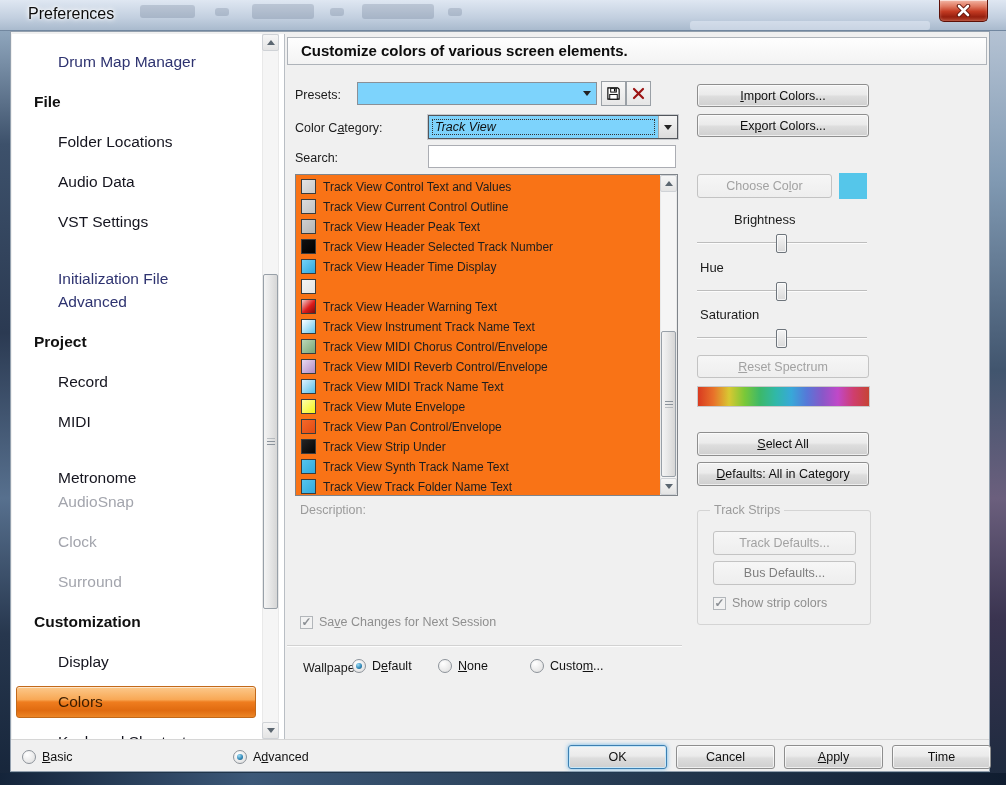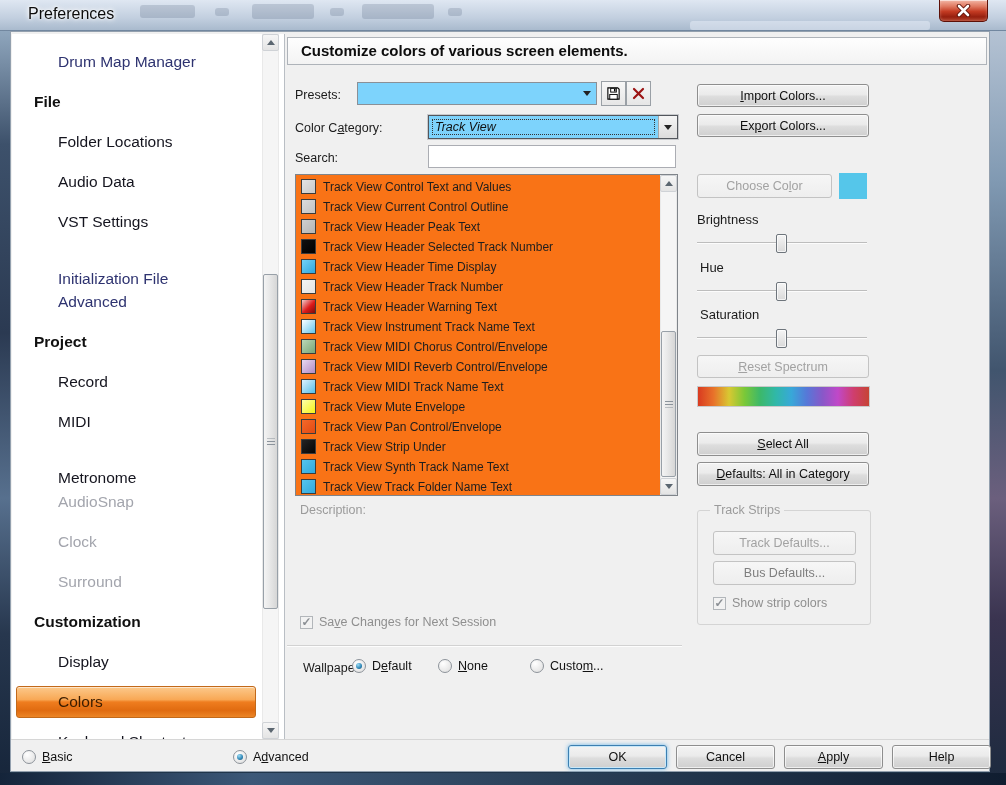--- a/index.html
+++ b/index.html
@@ -275,21 +275,20 @@
           <div class="color-row">
     <span class="swatch" style="background: linear-gradient(135deg, rgb(17, 17, 17), rgb(0, 0, 0));"></span>
     <span class="row-label">Track View Header Selected Track Number</span>
   </div>
           <div class="color-row">
     <span class="swatch" style="background: linear-gradient(135deg, rgb(116, 210, 246), rgb(46, 166, 222));"></span>
     <span class="row-label">Track View Header Time Display</span>
   </div>
           <div class="color-row">
     <span class="swatch" style="background: linear-gradient(135deg, rgb(244, 244, 244), rgb(227, 227, 227));"></span>
-    <span class="row-label">Track View Header Track Number</span>
   </div>
           <div class="color-row">
     <span class="swatch" style="background: linear-gradient(135deg, rgb(239, 207, 207), rgb(221, 26, 26) 55%, rgb(124, 10, 10));"></span>
     <span class="row-label">Track View Header Warning Text</span>
   </div>
           <div class="color-row">
     <span class="swatch" style="background: linear-gradient(135deg, rgb(255, 255, 255), rgb(98, 197, 238));"></span>
     <span class="row-label">Track View Instrument Track Name Text</span>
   </div>
           <div class="color-row">
@@ -362,21 +361,21 @@
       <span class="circle"></span>
       <span class="r-label">Custo<u>m</u>...</span>
     </div>
 
     <div class="btn" style="left:687px;top:53px;width:172px;height:23px;"><u>I</u>mport Colors...</div>
     <div class="btn" style="left:687px;top:83px;width:172px;height:23px;">Ex<u>p</u>ort Colors...</div>
 
     <div class="btn disabled" style="left:687px;top:143px;width:135px;height:24px;">Choose Co<u>l</u>or</div>
     <div style="position: absolute; left: 829px; top: 142px; width: 28px; height: 26px; background: rgb(85, 198, 234);"></div>
 
-    <div class="flabel" style="left:687px;top:181px;font-size:13px;">Brightness</div>
+    <div class="flabel" style="left:724px;top:181px;font-size:13px;">Brightness</div>
     <div>
       <div class="slider-track" style="left:687px;top:211px;width:170px;"></div>
       <div class="slider-thumb" style="left:766px;top:203px;"></div>
     </div>
 
     <div class="flabel" style="left:690px;top:229px;font-size:13px;">Hue</div>
     <div>
       <div class="slider-track" style="left:687px;top:259px;width:170px;"></div>
       <div class="slider-thumb" style="left:766px;top:251px;"></div>
     </div>
@@ -410,17 +409,17 @@
         <span class="circle"></span>
         <span class="r-label"><u>B</u>asic</span>
       </div>
       <div class="radio selected" style="left:222px;top:10px;">
         <span class="circle"></span>
         <span class="r-label">A<u>d</u>vanced</span>
       </div>
       <div class="btn default" style="left:557px;top:5px;width:99px;height:24px;">OK</div>
       <div class="btn" style="left:665px;top:5px;width:99px;height:24px;">Cancel</div>
       <div class="btn" style="left:773px;top:5px;width:99px;height:24px;"><u>A</u>pply</div>
-      <div class="btn" style="left:881px;top:5px;width:99px;height:24px;">Help</div>
+      <div class="btn" style="left:881px;top:5px;width:99px;height:24px;">Time</div>
     </div>
 
   </div>
 </div>
 
 </body></html>

